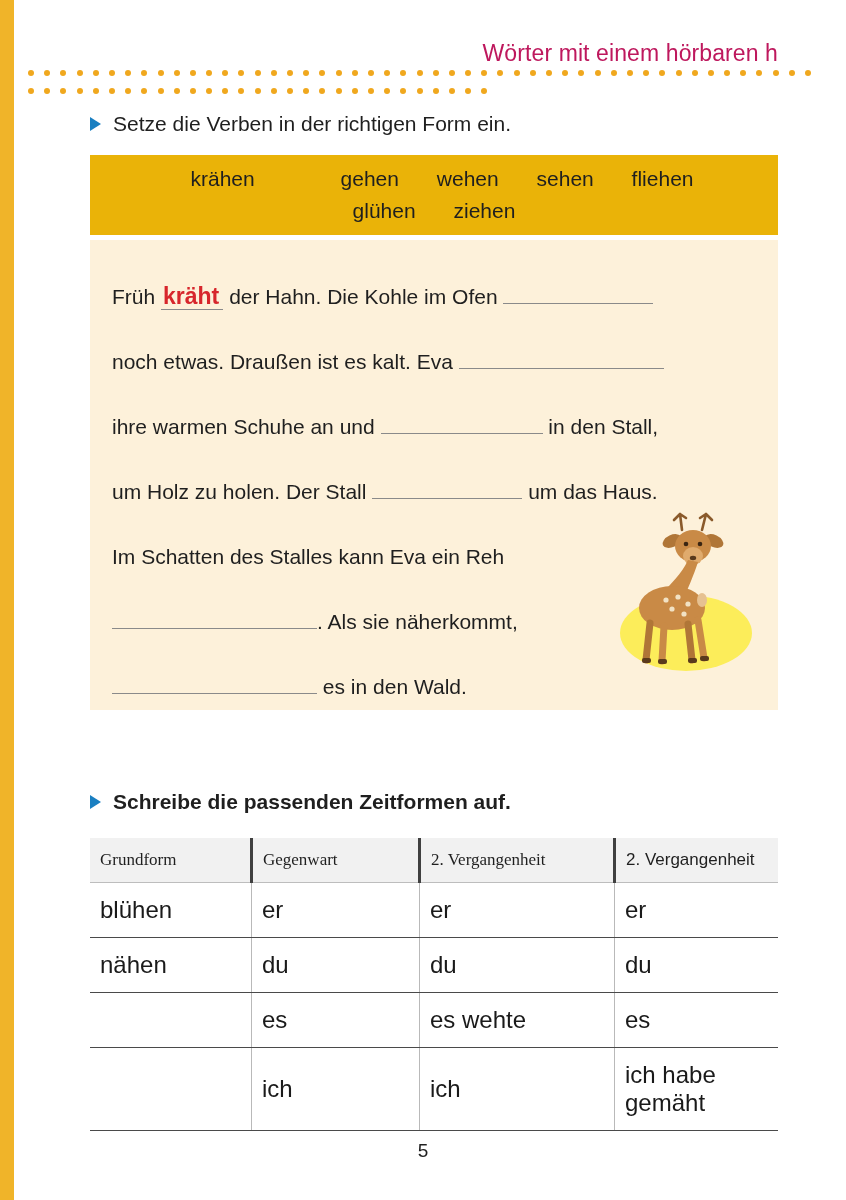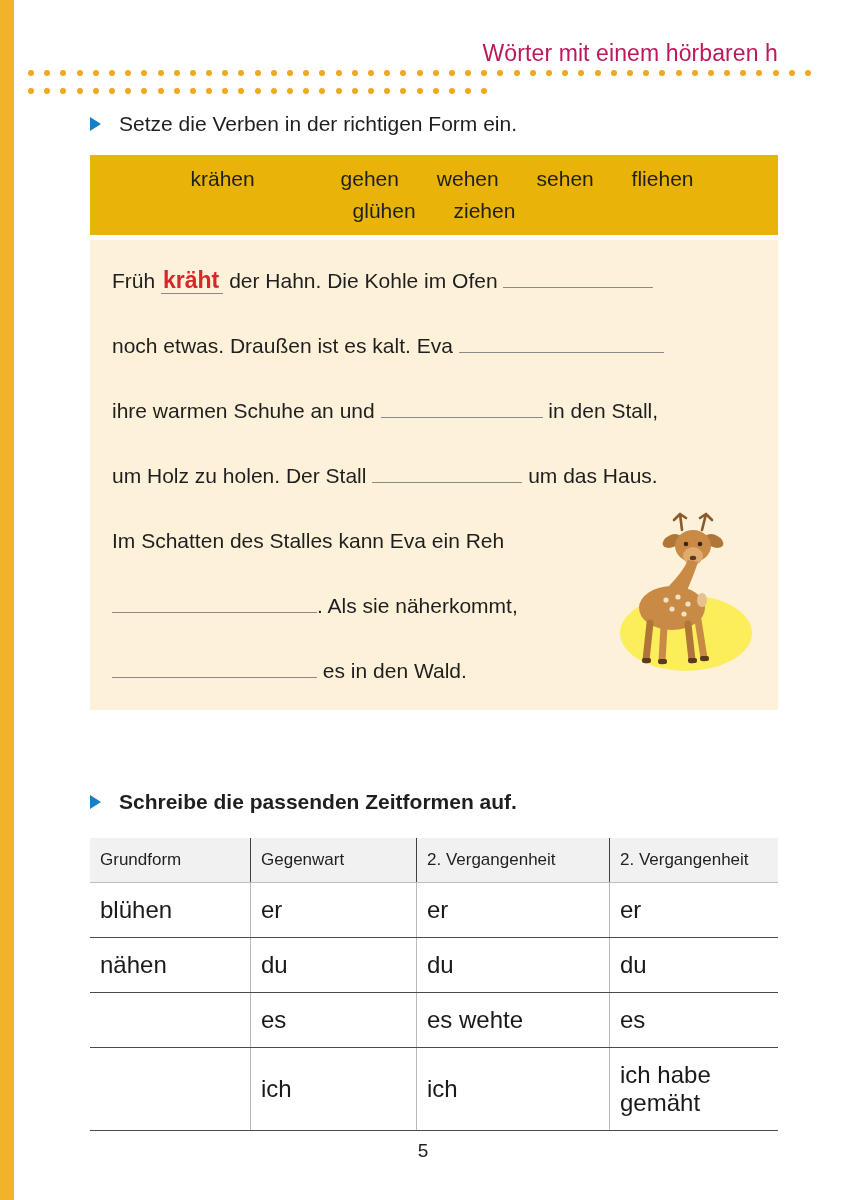--- a/index.html
+++ b/index.html
@@ -50,21 +50,21 @@
     height: 6px;
     border-radius: 50%;
     background: #f0a81e;
     margin-right: 10.2px;
     vertical-align: top;
   }
   .task {
     position: absolute;
     display: flex;
     align-items: center;
-    gap: 18px;
+    gap: 12px;
   }
   .tri {
     width: 0;
     height: 0;
     border-top: 7px solid transparent;
     border-bottom: 7px solid transparent;
     border-left: 11px solid #1a7fc1;
   }
   .task-label {
     font-size: 21px;
@@ -108,21 +108,21 @@
   .textbox {
     position: absolute;
     top: 240px;
     left: 90px;
     width: 688px;
     height: 470px;
     background: #fdf1da;
   }
   .text-lines {
     position: absolute;
-    top: 8px;
+    top: 24px;
     left: 22px;
     right: 18px;
     font-size: 21px;
     line-height: 65px;
     color: #1f1f1f;
   }
   .blank {
     display: inline-block;
     border-bottom: 1.5px solid #8a8a8a;
     vertical-align: baseline;
@@ -169,21 +169,21 @@
   table.zeit th.c1 { width: 140px; }
   table.zeit th.c2 { width: 145px; }
   table.zeit th.c3 { width: 172px; }
   table.zeit td {
     padding: 13px 10px;
     border-bottom: 1px solid #4a4a4a;
     vertical-align: middle;
     font-size: 24px;
   }
   table.zeit td.sep { border-right: 1px solid #b9b9b9; }
-  table.zeit th.sep { border-right: 1px solid #404040; }
+  table.zeit th.sep { border-right: 3px solid #404040; font-family: Liberation Serif, serif; }
 
   .pagenum {
     position: absolute;
     bottom: 38px;
     left: 0;
     width: 846px;
     text-align: center;
     font-size: 19px;
     color: #1f1f1f;
   }

